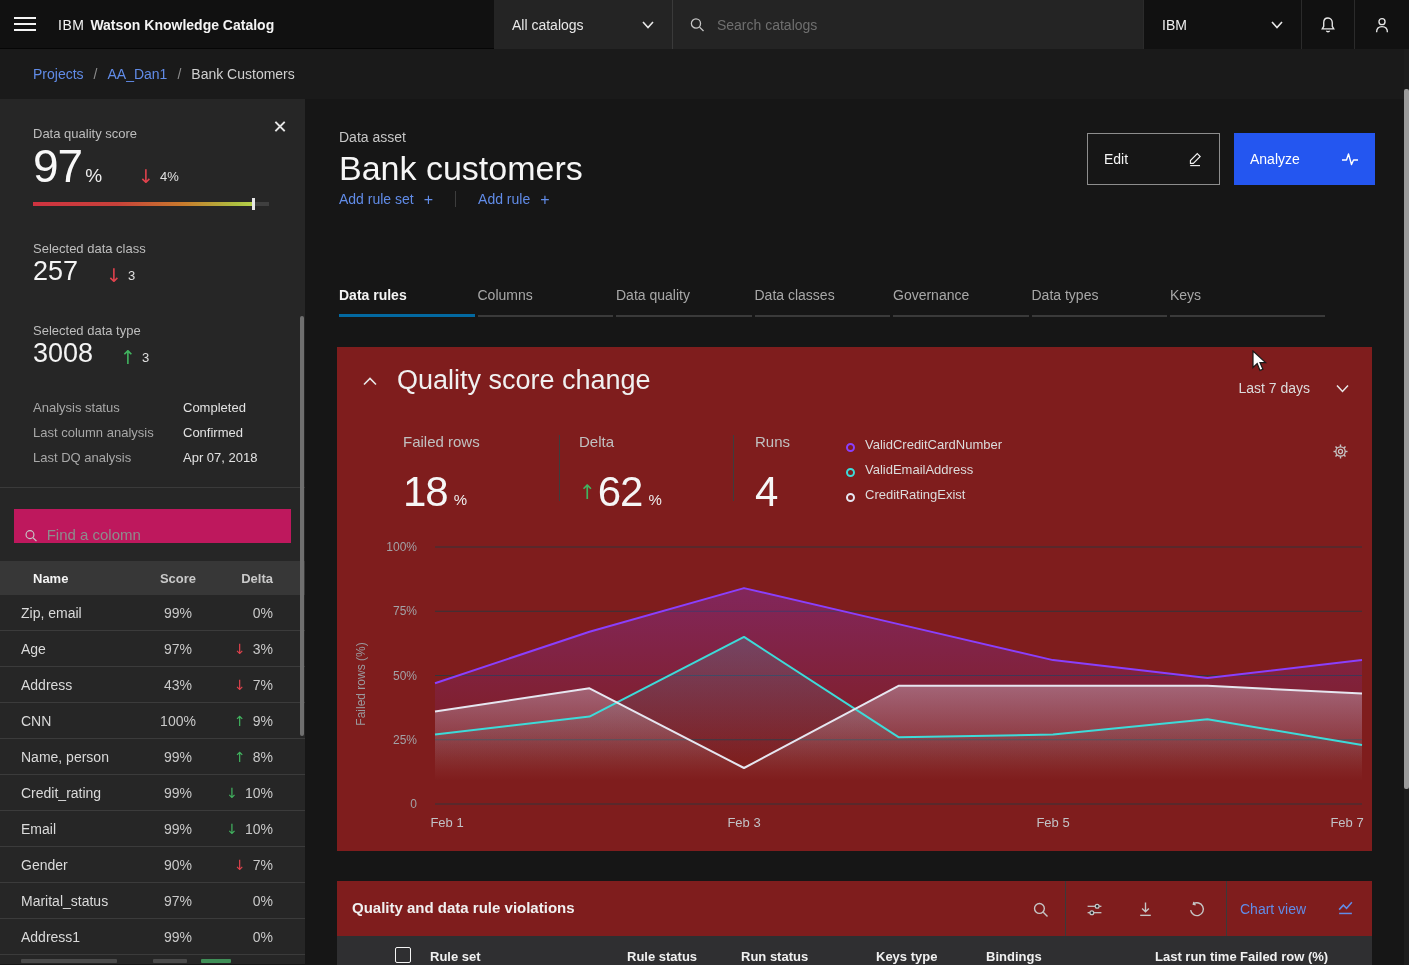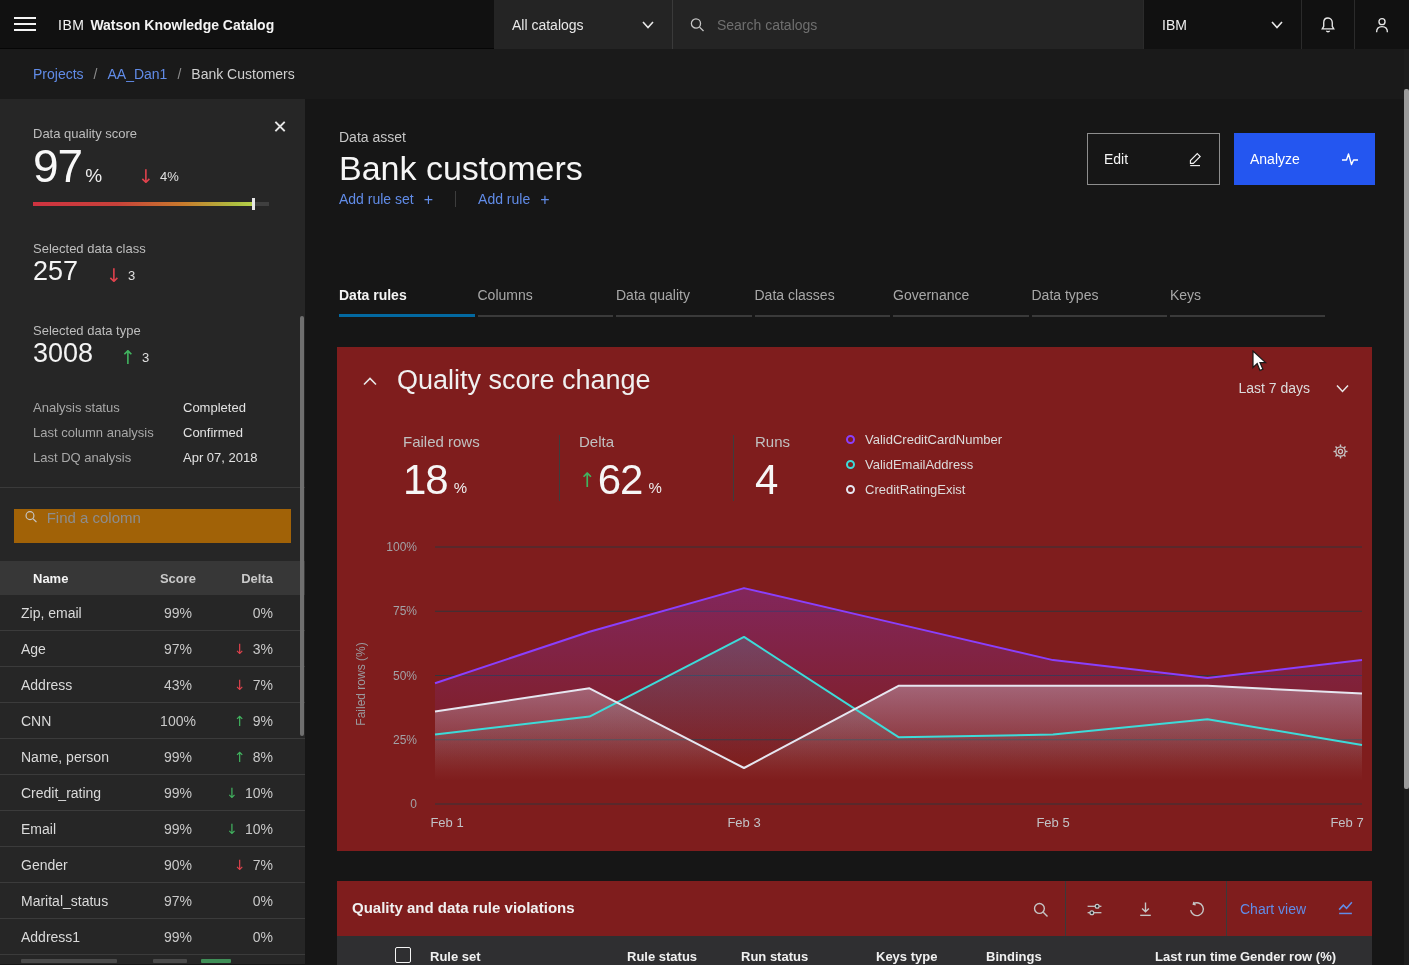--- a/index.html
+++ b/index.html
@@ -48,21 +48,21 @@
 .big-arrow{font-size:19px}
 .score-delta{left:138px;top:66px}
 .qbar{position:absolute;left:33px;top:103px;width:236px;height:4px;background:#3f3f3f}
 .qbar .grad{position:absolute;left:0;top:0;height:4px;width:221px;background:linear-gradient(90deg,#cf3340 0%,#c8413a 38%,#c97b2c 68%,#aebf40 92%,#b7d24a 100%)}
 .qbar .mark{position:absolute;left:219px;top:-4px;width:3px;height:12px;background:#e6e6e6}
 .kpi-val{position:absolute;left:33px;color:#f4f4f4;font-size:27px;font-weight:400}
 .meta-row{position:absolute;left:33px;width:240px;display:flex;font-size:13px}
 .meta-row .ml{width:150px;color:#a8a8a8}
 .meta-row .mv{color:#e2e2e2}
 .sb-hr{position:absolute;left:0;top:388px;width:100%;border-top:1px solid #3a3a3a}
-.sb-search{position:absolute;left:14px;top:410px;width:277px;height:34px;background:#a16207;display:flex;align-items:flex-start;padding:0 10px;gap:9px}
+.sb-search{position:absolute;left:14px;top:410px;width:277px;height:34px;background:#be185d;display:flex;align-items:flex-end;padding:0 10px;gap:9px}
 .sb-search input{background:transparent;border:none;outline:none;color:#e0e0e0;font-size:15px;font-family:inherit;width:100%}
 .sb-search input::placeholder{color:#8d8d8d}
 .s-table-head{position:absolute;left:0;top:462px;width:100%;height:34px;background:#373737;display:flex;align-items:center;padding-left:33px;padding-right:32px;font-size:13px;font-weight:700;color:#f4f4f4}
 .s-rows{position:absolute;left:0;top:496px;width:100%}
 .s-row{display:flex;align-items:center;height:36px;border-bottom:1px solid #3b3b3b;padding-left:21px;padding-right:32px;font-size:14px;color:#dadada;cursor:pointer}
 .col-name{flex:1}
 .col-score{width:50px;text-align:center;color:#c9c9c9}
 .col-delta{width:70px;text-align:right;color:#c9c9c9;display:flex;justify-content:flex-end;gap:7px}
 .s-row.partial{height:9px;border-bottom:none;overflow:hidden;align-items:flex-start;padding-top:4px}
 .stub{height:4px;background:#4a4a4a;border-radius:1px}
@@ -84,27 +84,27 @@
 .tab.last{width:155px}
 
 
 .card{position:absolute;background:#7f1d1d}
 .card-quality{left:32px;top:248px;width:1035px;height:504px}
 .collapse-btn{position:absolute;left:26px;top:30px;width:18px;height:14px;color:#e8e8e8;cursor:pointer}
 .q-title{position:absolute;left:60px;top:18px;font-size:27px;font-weight:400;color:#f0f0f0}
 .range-sel{position:absolute;right:23px;top:33px;display:flex;align-items:center;gap:26px;font-size:14px;color:#dcdcdc;cursor:pointer}
 .stat{position:absolute;top:86px}
 .stat .sl{font-size:15px;color:#c0c0c0}
-.stat .sv{display:flex;align-items:center;margin-top:6px;color:#f6f6f6}
+.stat .sv{display:flex;align-items:center;margin-top:18px;color:#f6f6f6}
 .stat .num{font-size:42px;font-weight:400;letter-spacing:-1px}
 .stat .unit{font-size:15px;margin-left:6px;margin-top:14px;color:#ededed}
 .stat .up{color:#41b35f;font-size:20px;margin-right:2px;font-family:"DejaVu Sans",sans-serif}
 .stat-div{position:absolute;top:88px;height:66px;border-left:1px solid #3d3d3d}
 .legend{position:absolute;left:509px;top:80px}
-.legend-item{display:flex;align-items:center;gap:10px;height:25px;cursor:pointer}
+.legend-item{display:flex;align-items:flex-end;gap:10px;height:25px;cursor:pointer}
 .legend-ring{width:9px;height:9px;border-radius:50%;border:2px solid}
 .legend-lbl{font-size:13px;color:#dcdcdc}
 .gear-btn{position:absolute;left:995px;top:96px;color:#c6c6c6;cursor:pointer}
 .chart-wrap{position:absolute;left:0;top:187px;width:1035px;height:317px}
 
 
 .card-violations{left:32px;top:782px;width:1035px;height:170px}
 .v-title{position:absolute;left:15px;top:18px;font-size:15px;font-weight:700;color:#f0f0f0}
 .v-icon{position:absolute;top:18px;width:20px;height:20px;color:#c6c6c6;cursor:pointer;display:flex;align-items:center;justify-content:center}
 .v-div{position:absolute;top:0;height:55px;border-left:1px solid #3a3a3a}
@@ -517,21 +517,21 @@
           </svg>
       </div>
       <div class="v-head">
         <span class="v-check"></span>
       <span class="v-col" style="left: 93px;">Rule set</span>
           <span class="v-col" style="left: 290px;">Rule status</span>
           <span class="v-col" style="left: 404px;">Run status</span>
           <span class="v-col" style="left: 539px;">Keys type</span>
           <span class="v-col" style="left: 649px;">Bindings</span>
           <span class="v-col" style="left: 818px;">Last run time</span>
-          <span class="v-col" style="left: 903px;">Gender row (%)</span>
+          <span class="v-col" style="left: 903px;">Failed row (%)</span>
         </div>
     </div>
   </div>
 </div>
 
 <div class="page-scroll">
     <div class="thumb"></div>
   </div>
 <div class="cursor">
   <svg width="17" height="22" viewBox="0 0 17 22">

